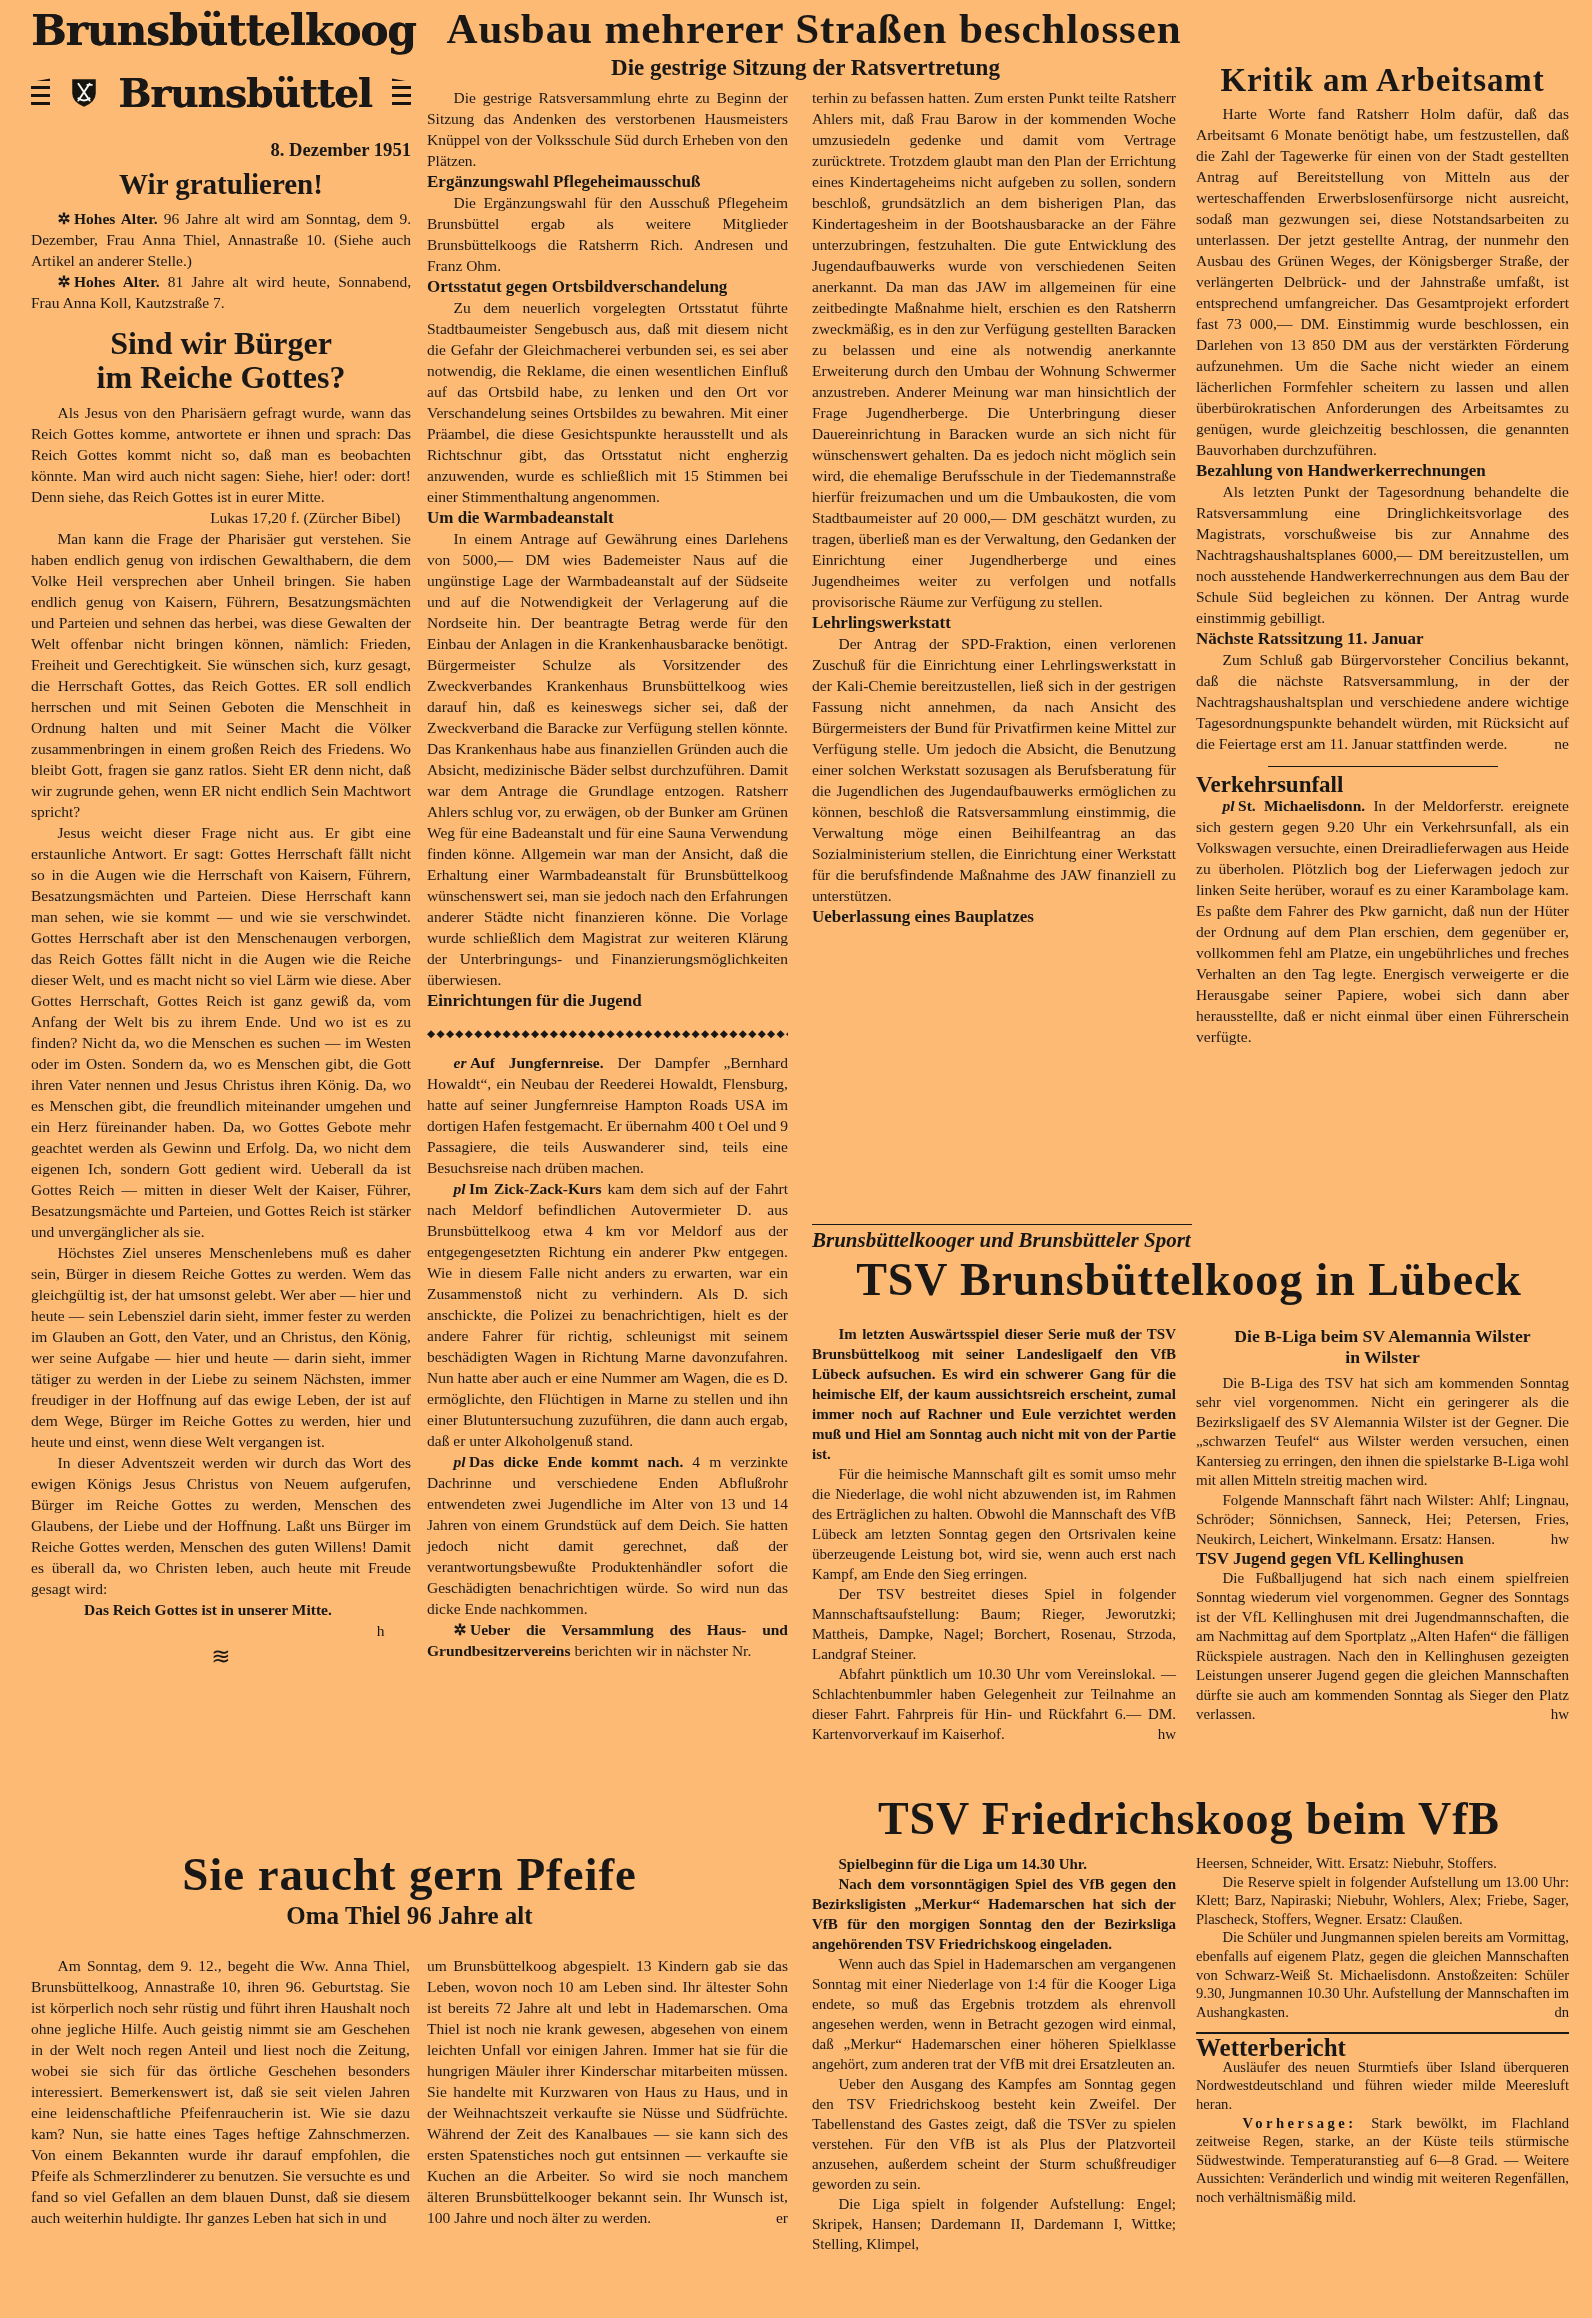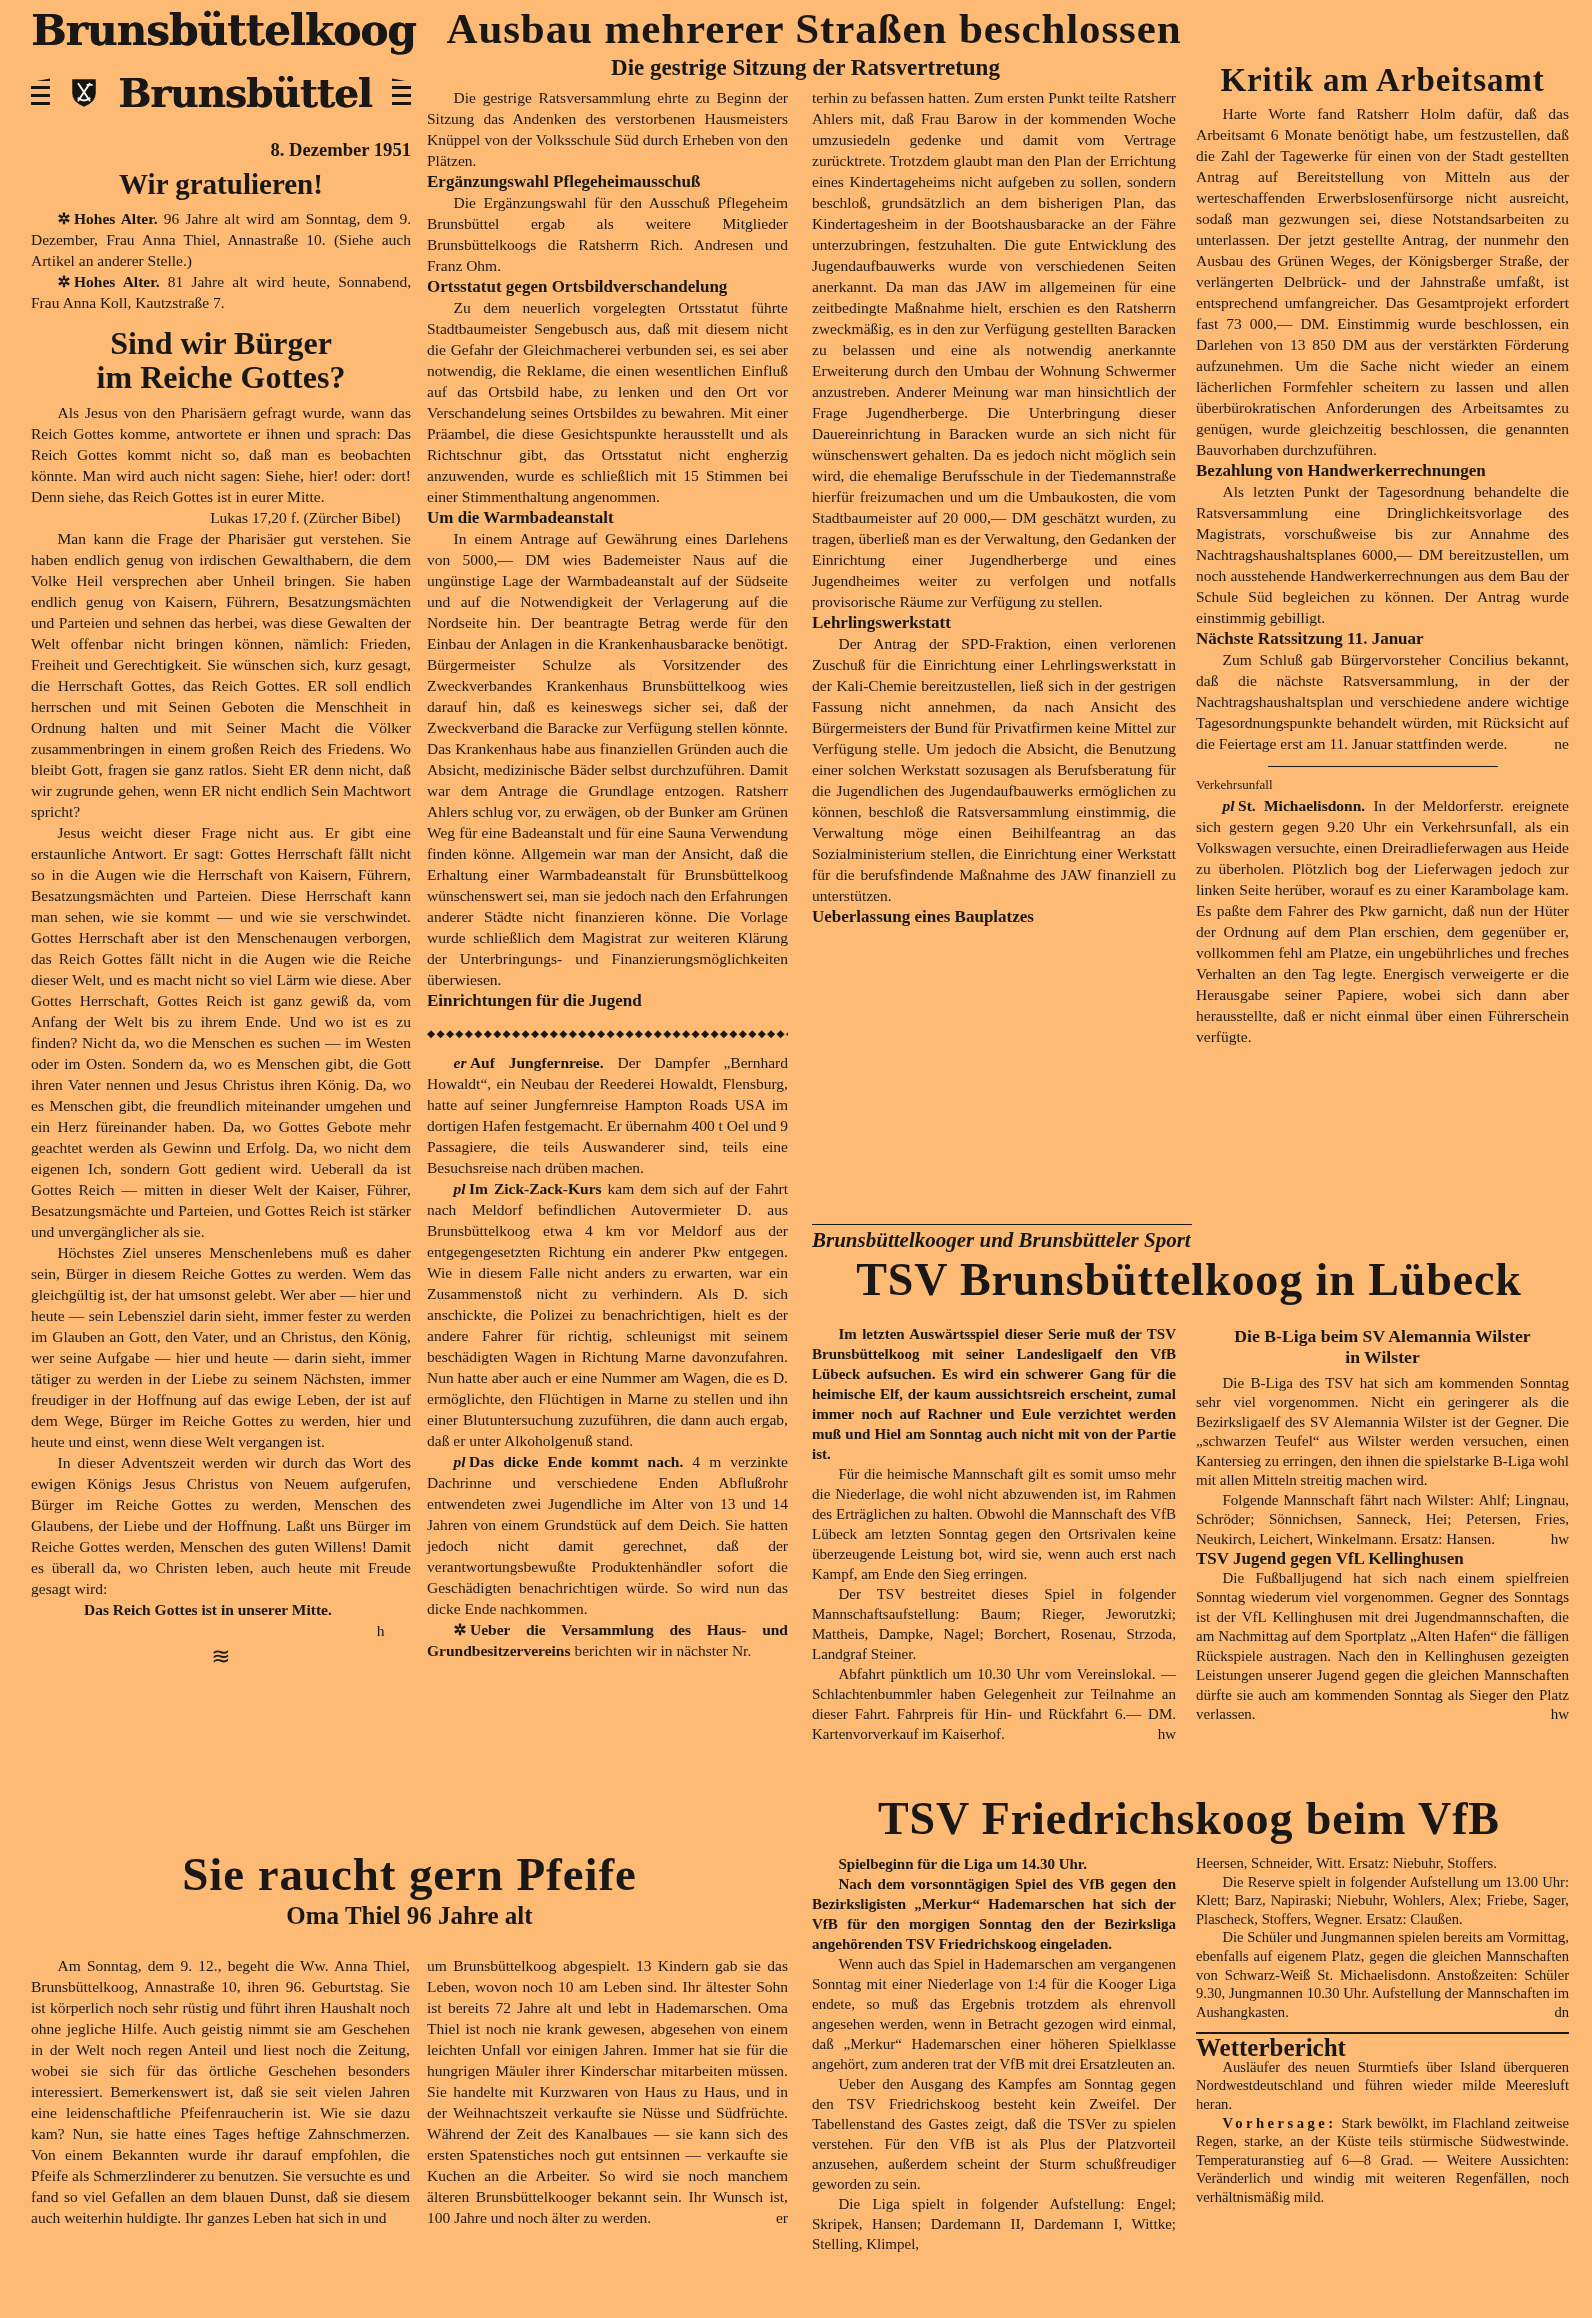--- a/index.html
+++ b/index.html
@@ -37,24 +37,24 @@
   .sig{float:right;padding-left:10.6px;}
   .lead{font-weight:700;}
   .pre{font-style:italic;font-weight:700;padding-right:3.5px;}
   .star{font-weight:700;padding-right:3.5px;}
   .boldp{font-weight:700;}
   .diamonds{text-align:center;font-size:10.6px;letter-spacing:1.3px;margin:11.5px 0 8px;
             white-space:nowrap;overflow:hidden;text-indent:0 !important;}
   .squig{text-align:center;font-size:23px;margin-top:5.3px;text-indent:0 !important;}
   .shortrule{width:230px;border-top:1.8px solid #1a1817;margin:12.4px auto 7px;}
   .fullrule{border-top:2.7px solid #1a1817;margin:10.6px 0 5.3px;}
-  .vtitle{font-weight:400;text-align:center;font-size:13px;margin:3.5px 0 5.3px;text-indent:0 !important;}
+  .vtitle{font-weight:700;text-align:center;font-size:23px;margin:3.5px 0 5.3px;text-indent:0 !important;}
   .wtitle{font-weight:800;text-align:center;font-size:25px;margin:1.8px 0 7px;text-indent:0 !important;}
   .sportbar{border-top:1.8px solid #1a1817;padding-top:2.7px;font-style:italic;font-weight:700;font-size:21px;}
-  .spaced{letter-spacing:3.5px;font-weight:700;}
+  .spaced{letter-spacing:3.5px;font-weight:700;margin-left:20px;}
   .two-t{font-weight:700;text-align:center;font-size:17.7px;line-height:1.2;margin:1.8px 0 5.3px;text-indent:0 !important;}
 </style>
 </head>
 <body>
 
 <div class="page">
 
   <section class="abs" style="left:31px;top:8.8px;width:380px;">
     <header>
       <div class="m1">Brunsbüttelkoog</div>

